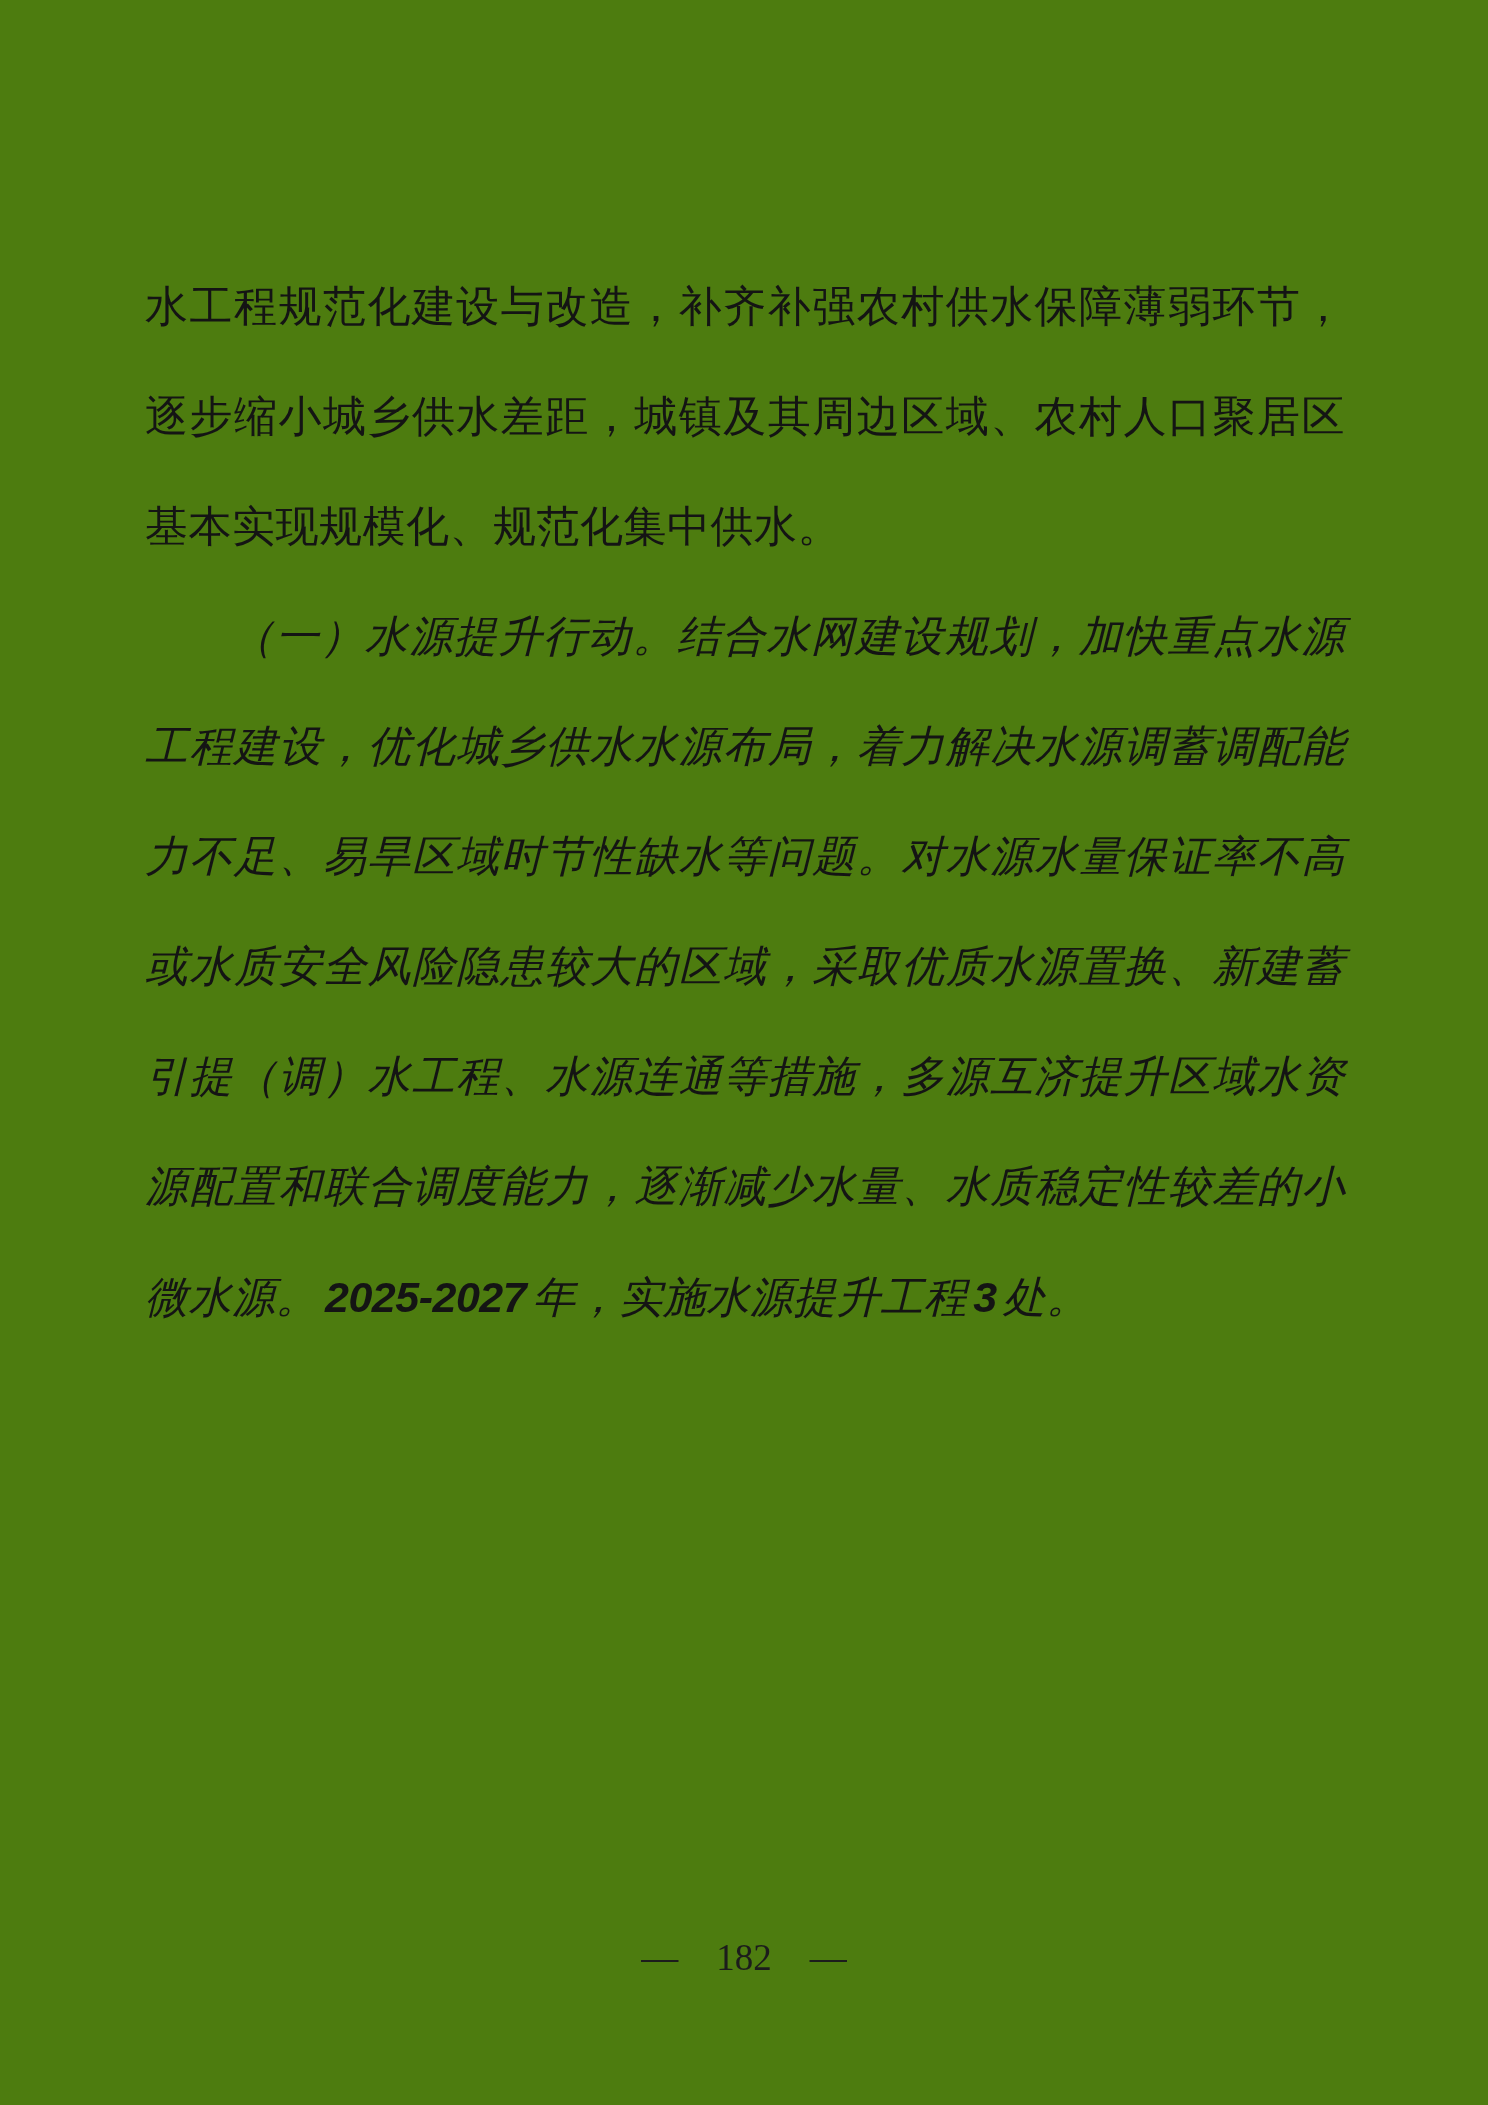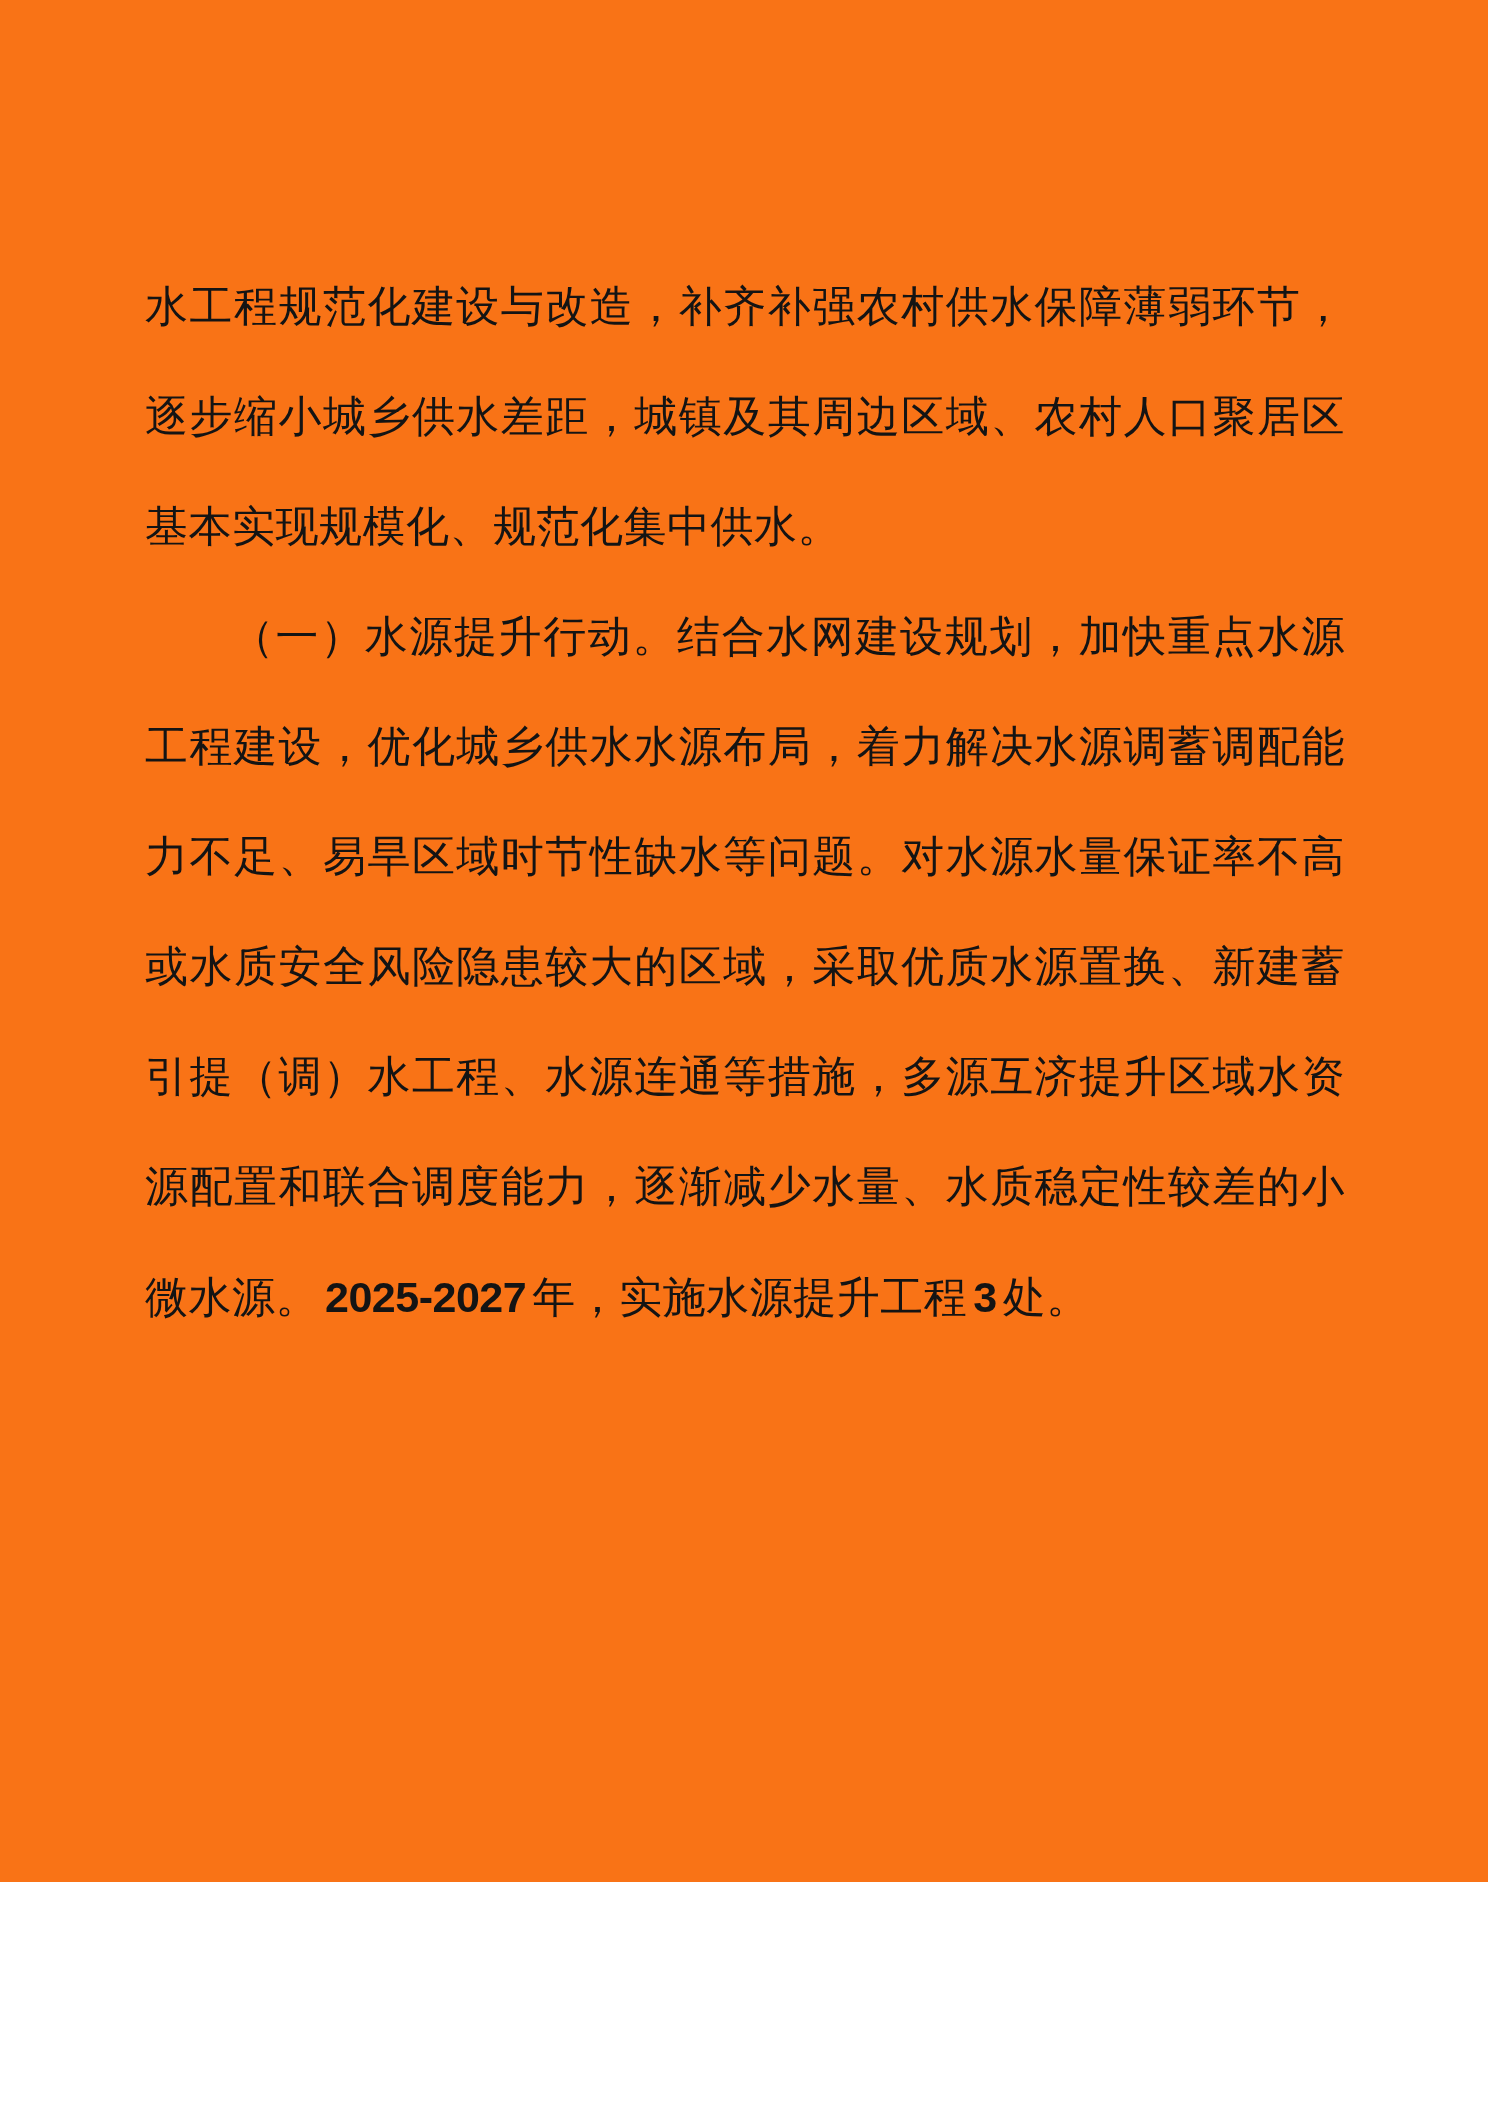--- a/index.html
+++ b/index.html
@@ -3,22 +3,22 @@
 <meta charset="utf-8">
 <style>
   html, body {
     margin: 0;
     padding: 0;
     background: #ffffff;
   }
   .page {
     position: relative;
     width: 1488px;
-    height: 1882px;
-    background: #f97316;
+    height: 2105px;
+    background: #4d7c0f;
     font-family: "Liberation Serif", "DejaVu Serif", serif;
     color: #000000;
     overflow: hidden;
   }
   .text-block {
     position: absolute;
     left: 145px;
     top: 252px;
     width: 1200px;
     font-size: 43px;
@@ -27,20 +27,21 @@
     text-justify: inter-ideograph;
     color: #141414;
     letter-spacing: 0.5px;
   }
   p.para {
     margin: 0;
     padding: 0;
   }
   p.para.indented {
     text-indent: 2em;
+    font-style: italic;
   }
   .seg-num {
     font-family: "Liberation Sans", "DejaVu Sans", sans-serif;
     font-weight: 700;
     letter-spacing: -0.5px;
     margin: 0 0.14em;
   }
   .footer {
     position: absolute;
     left: 0;

